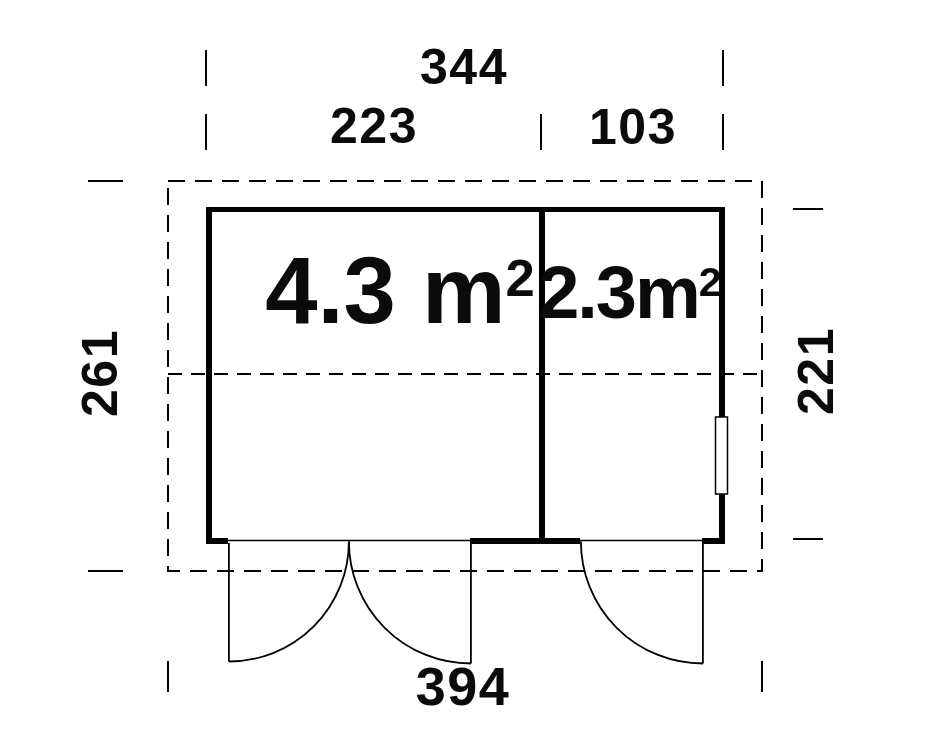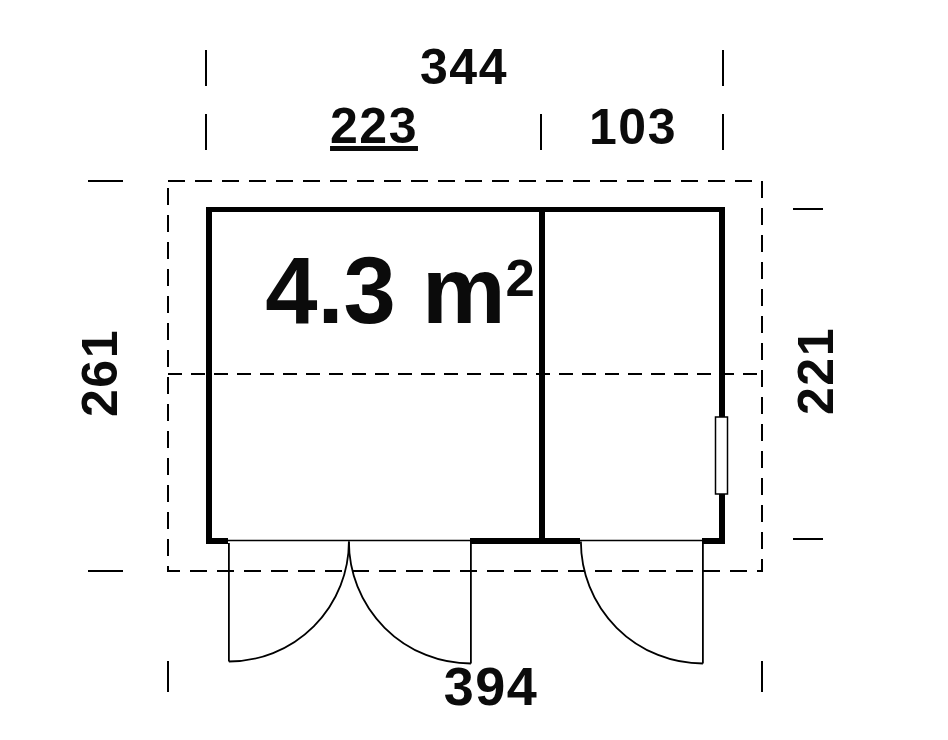--- a/index.html
+++ b/index.html
@@ -13,21 +13,21 @@
   .stage svg { position:absolute; left:0; top:0; }
   .lbl {
     position:absolute;
     color:#0b0b0b;
     font-weight:700;
     line-height:1;
     white-space:nowrap;
     transform:translate(-50%,-50%);
   }
   .dim  { font-size:50px; letter-spacing:1.5px; }
-  .dim-lg { font-size:54px; letter-spacing:1.5px;margin-left:28px; }
+  .dim-lg { font-size:54px; letter-spacing:1.5px; }
   .rot  { transform:translate(-50%,-50%) rotate(-90deg); }
   .area1 { font-size:94px; letter-spacing:0px; }
   .area2 { font-size:74px; letter-spacing:-2px; }
   .sup { font-size:.56em; position:relative; top:-.52em; letter-spacing:0; }
 </style>
 </head>
 <body>
 
 <div class="stage">
 
@@ -74,23 +74,26 @@
       <line x1="88" y1="181" x2="123" y2="181"></line>
       <line x1="88" y1="571" x2="123" y2="571"></line>
       <line x1="793" y1="209" x2="823" y2="209"></line>
       <line x1="793" y1="539" x2="823" y2="539"></line>
       <line x1="168" y1="661" x2="168" y2="692"></line>
       <line x1="762" y1="661" x2="762" y2="692"></line>
     </g>
   </svg>
 
   <div class="lbl dim" style="left:464px; top:67px;">344</div>
-  <div class="lbl dim" style="left:374px; top:126px;text-decoration:underline;">223</div>
+  <div class="lbl dim" style="left:374px; top:126px;">223</div>
   <div class="lbl dim" style="left:633px; top:127px;">103</div>
   <div class="lbl dim rot" style="left:100px; top:373px;">261</div>
   <div class="lbl dim rot" style="left:816px; top:371px;">221</div>
   <div class="lbl dim-lg" style="left:463px; top:686px;">394</div>
 
   <div class="lbl area1" style="left:400px; top:291px;">
     <span>4.3 m</span><span class="sup">2</span>
   </div>
+  <div class="lbl area2" style="left:630px; top:293px;">
+    <span>2.3m</span><span class="sup">2</span>
+  </div>
 
 </div>
 
 </body></html>

